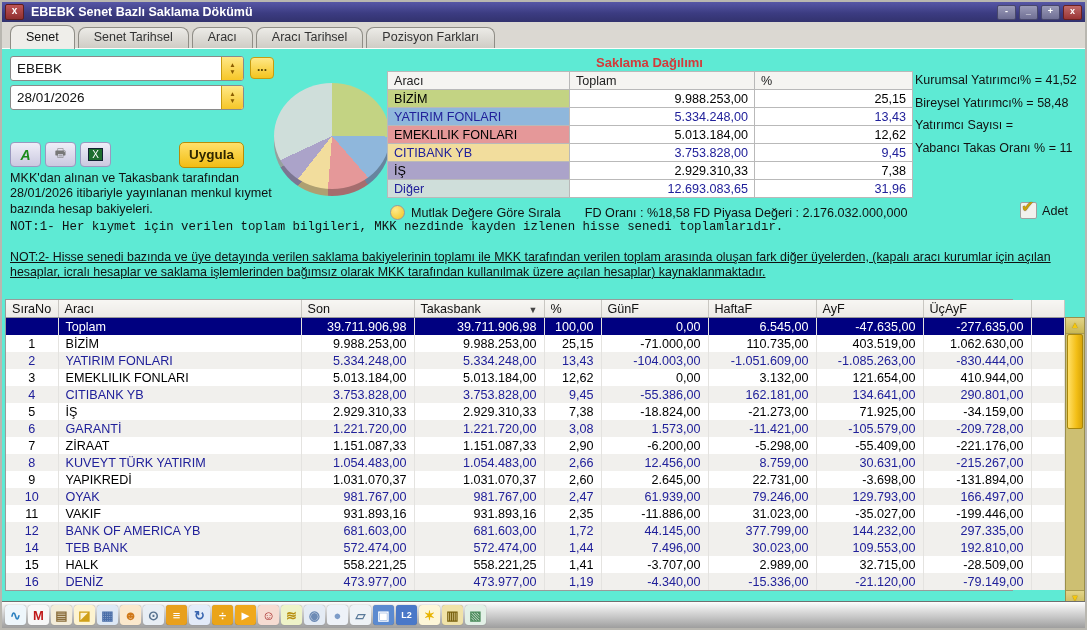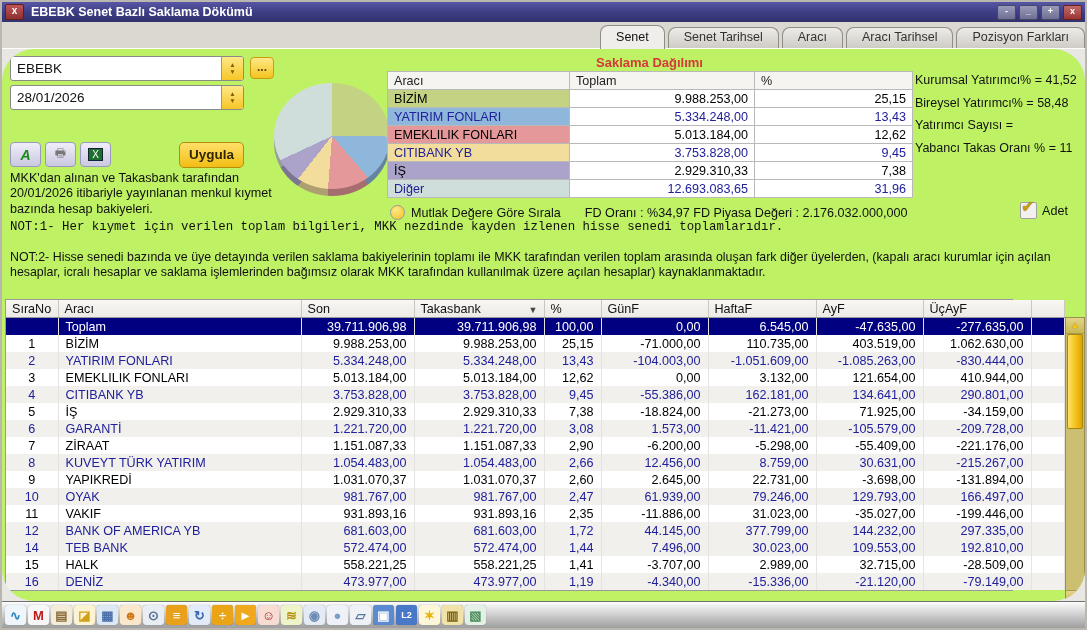--- a/index.html
+++ b/index.html
@@ -7,26 +7,26 @@
   .window{position:absolute;inset:0;display:flex;flex-direction:column;background:#e8e7e3;border:2px solid #b9b7b0;box-sizing:border-box;}
 
   
   .titlebar{height:20px;flex:0 0 20px;background:linear-gradient(180deg,#5757a6 0%,#3c3c82 55%,#32326e 100%);display:flex;align-items:center;color:#fff;font-size:12.5px;font-weight:bold;padding:0 3px;gap:7px;}
   .tclose{width:17px;height:14px;background:linear-gradient(#c05656,#8f2f2f);border:1px solid #5f1d1d;color:#fff;font-size:10px;line-height:12px;text-align:center;font-weight:bold;border-radius:2px;cursor:default;}
   .tctrls{margin-left:auto;display:flex;gap:3px;}
   .tctrl{width:17px;height:13px;background:linear-gradient(#9a9ab8,#6f6f94);border:1px solid #47476b;color:#fff;font-size:9px;line-height:11px;text-align:center;border-radius:2px;}
   .tctrl.red{background:linear-gradient(#c06a6a,#9a3535);border-color:#6a2020;}
 
   
-  .tabbar{height:26px;flex:0 0 26px;background:#dbd8d2;display:flex;align-items:flex-end;padding-left:8px;gap:3px;border-bottom:1px solid #fdfdfb;justify-content:flex-end;}
+  .tabbar{height:26px;flex:0 0 26px;background:#dbd8d2;display:flex;align-items:flex-end;padding-left:8px;gap:3px;border-bottom:1px solid #fdfdfb;}
   .tab{height:20px;line-height:19px;padding:0 15px;font-size:12.5px;color:#333;background:linear-gradient(#ecebe7,#cfccc5);border:1px solid #8f8d86;border-bottom:none;border-radius:8px 8px 0 0;}
   .tab.active{background:#efeeea;height:23px;line-height:22px;color:#111;position:relative;z-index:2;margin-bottom:-1px;}
 
   
-  .content{position:relative;flex:1;background:#bef264;overflow:hidden;border-radius:32px;}
+  .content{position:relative;flex:1;background:#5eead4;overflow:hidden;}
 
   
   .combo{position:absolute;left:8px;width:234px;height:25px;background:#fff;border:1px solid #8a8a8a;border-radius:3px;box-sizing:border-box;display:flex;align-items:center;font-size:13.5px;color:#111;}
   .combo .val{padding-left:6px;flex:1;}
   .spin{width:21px;align-self:stretch;background:linear-gradient(#ffe887,#f6c628);border-left:1px solid #c79c10;border-radius:0 2px 2px 0;display:flex;flex-direction:column;align-items:center;justify-content:center;color:#8a5c00;font-size:6.5px;line-height:6.5px;}
   .dots{position:absolute;left:248px;top:8px;width:24px;height:22px;background:linear-gradient(#ffe887,#f4c41e);border:1px solid #c79c10;border-radius:4px;font-size:12px;text-align:center;line-height:18px;color:#5a4500;font-weight:bold;box-sizing:border-box;}
   .tool{position:absolute;width:31px;height:25px;background:linear-gradient(#efeef8,#cbc9e0);border:1px solid #9visible;border:1px solid #9a98c0;border-radius:4px;box-sizing:border-box;display:flex;align-items:center;justify-content:center;font-size:14px;}
   .apply{position:absolute;left:177px;top:93px;width:65px;height:26px;background:linear-gradient(#ffe06a,#f2bd14);border:1px solid #b8必8a00;border:1px solid #b88d08;border-radius:5px;font-size:13.5px;font-weight:bold;color:#2f2600;text-align:center;line-height:24px;box-sizing:border-box;}
   .desc{position:absolute;left:8px;top:122px;width:272px;font-size:12.6px;line-height:15.4px;color:#111;}
 
@@ -124,21 +124,21 @@
     <div class="tool" style="left:8px;top:93px;">
         <span style="color:#1a8a1a;font-style:italic;font-weight:bold;">A</span>
       </div>
     <div class="tool" style="left:43px;top:93px;">
         <span style="color:#777;font-size:12px;">🖶</span>
       </div>
     <div class="tool" style="left:78px;top:93px;">
         <span style="background:#1e6e2e;color:#fff;font-size:10px;padding:0 3px;border:1px solid #123;">X</span>
       </div>
     <div class="apply">Uygula</div>
-    <div class="desc">MKK'dan alınan ve Takasbank tarafından 20/01/2026 itibariyle yayınlanan menkul kıymet bazında hesap bakiyeleri.</div>
+    <div class="desc">MKK'dan alınan ve Takasbank tarafından 28/01/2026 itibariyle yayınlanan menkul kıymet bazında hesap bakiyeleri.</div>
 
     <div class="pie-wrap">
       <div class="pie-shadow" style="background: conic-gradient(rgb(195, 211, 131) 0deg, rgb(195, 211, 131) 90.54deg, rgb(143, 183, 220) 90.54deg, rgb(143, 183, 220) 138.89deg, rgb(229, 152, 153) 138.89deg, rgb(229, 152, 153) 184.32deg, rgb(242, 221, 157) 184.32deg, rgb(242, 221, 157) 218.34deg, rgb(171, 163, 201) 218.34deg, rgb(171, 163, 201) 244.91deg, rgb(207, 222, 218) 244.91deg, rgb(207, 222, 218) 360deg);"></div>
       <div class="pie" style="background: conic-gradient(rgb(195, 211, 131) 0deg, rgb(195, 211, 131) 90.54deg, rgb(143, 183, 220) 90.54deg, rgb(143, 183, 220) 138.89deg, rgb(229, 152, 153) 138.89deg, rgb(229, 152, 153) 184.32deg, rgb(242, 221, 157) 184.32deg, rgb(242, 221, 157) 218.34deg, rgb(171, 163, 201) 218.34deg, rgb(171, 163, 201) 244.91deg, rgb(207, 222, 218) 244.91deg, rgb(207, 222, 218) 360deg);"></div>
     </div>
 
     <div class="sk-title">Saklama Dağılımı</div>
     <table class="sk-table">
       <colgroup>
           <col style="width:182px">
@@ -189,31 +189,31 @@
     <div class="stats">
         <div>Kurumsal Yatırımcı% = 41,52</div>
         <div>Bireysel Yatırımcı% = 58,48</div>
         <div>Yatırımcı Sayısı =</div>
         <div>Yabancı Takas Oranı % = 11</div>
       </div>
 
     <div class="sortrow">
       <span class="radio"></span>
       <span>Mutlak Değere Göre Sırala</span>
-      <span class="fdline">FD Oranı : %34,97 FD Piyasa Değeri : 2.176.032.000,000</span>
+      <span class="fdline">FD Oranı : %18,58 FD Piyasa Değeri : 2.176.032.000,000</span>
     </div>
     <div class="adet">
       <span class="chk">
           <span>✔</span>
         </span>
       <span>Adet</span>
     </div>
 
     <div class="note" style="top:171px;font-family:Liberation Mono, monospace;">NOT:1- Her kıymet için verilen toplam bilgileri, MKK nezdinde kayden izlenen hisse senedi toplamlarıdır.</div>
-    <div class="note" style="top:201px;">NOT:2- Hisse senedi bazında ve üye detayında verilen saklama bakiyelerinin toplamı ile MKK tarafından verilen toplam arasında oluşan fark diğer üyelerden, (kapalı aracı kurumlar için açılan hesaplar, icralı hesaplar ve saklama işlemlerinden bağımsız olarak MKK tarafından kullanılmak üzere açılan hesaplar) kaynaklanmaktadır.</div>
+    <div class="note" style="top:201px;text-decoration:underline;">NOT:2- Hisse senedi bazında ve üye detayında verilen saklama bakiyelerinin toplamı ile MKK tarafından verilen toplam arasında oluşan fark diğer üyelerden, (kapalı aracı kurumlar için açılan hesaplar, icralı hesaplar ve saklama işlemlerinden bağımsız olarak MKK tarafından kullanılmak üzere açılan hesaplar) kaynaklanmaktadır.</div>
 
     <div class="mt-wrap">
       <table class="mt">
         <colgroup>
           <col style="width:52px">
             <col style="width:243px">
             <col style="width:113px">
             <col style="width:130px">
           <col style="width:57px">
             <col style="width:107px">

